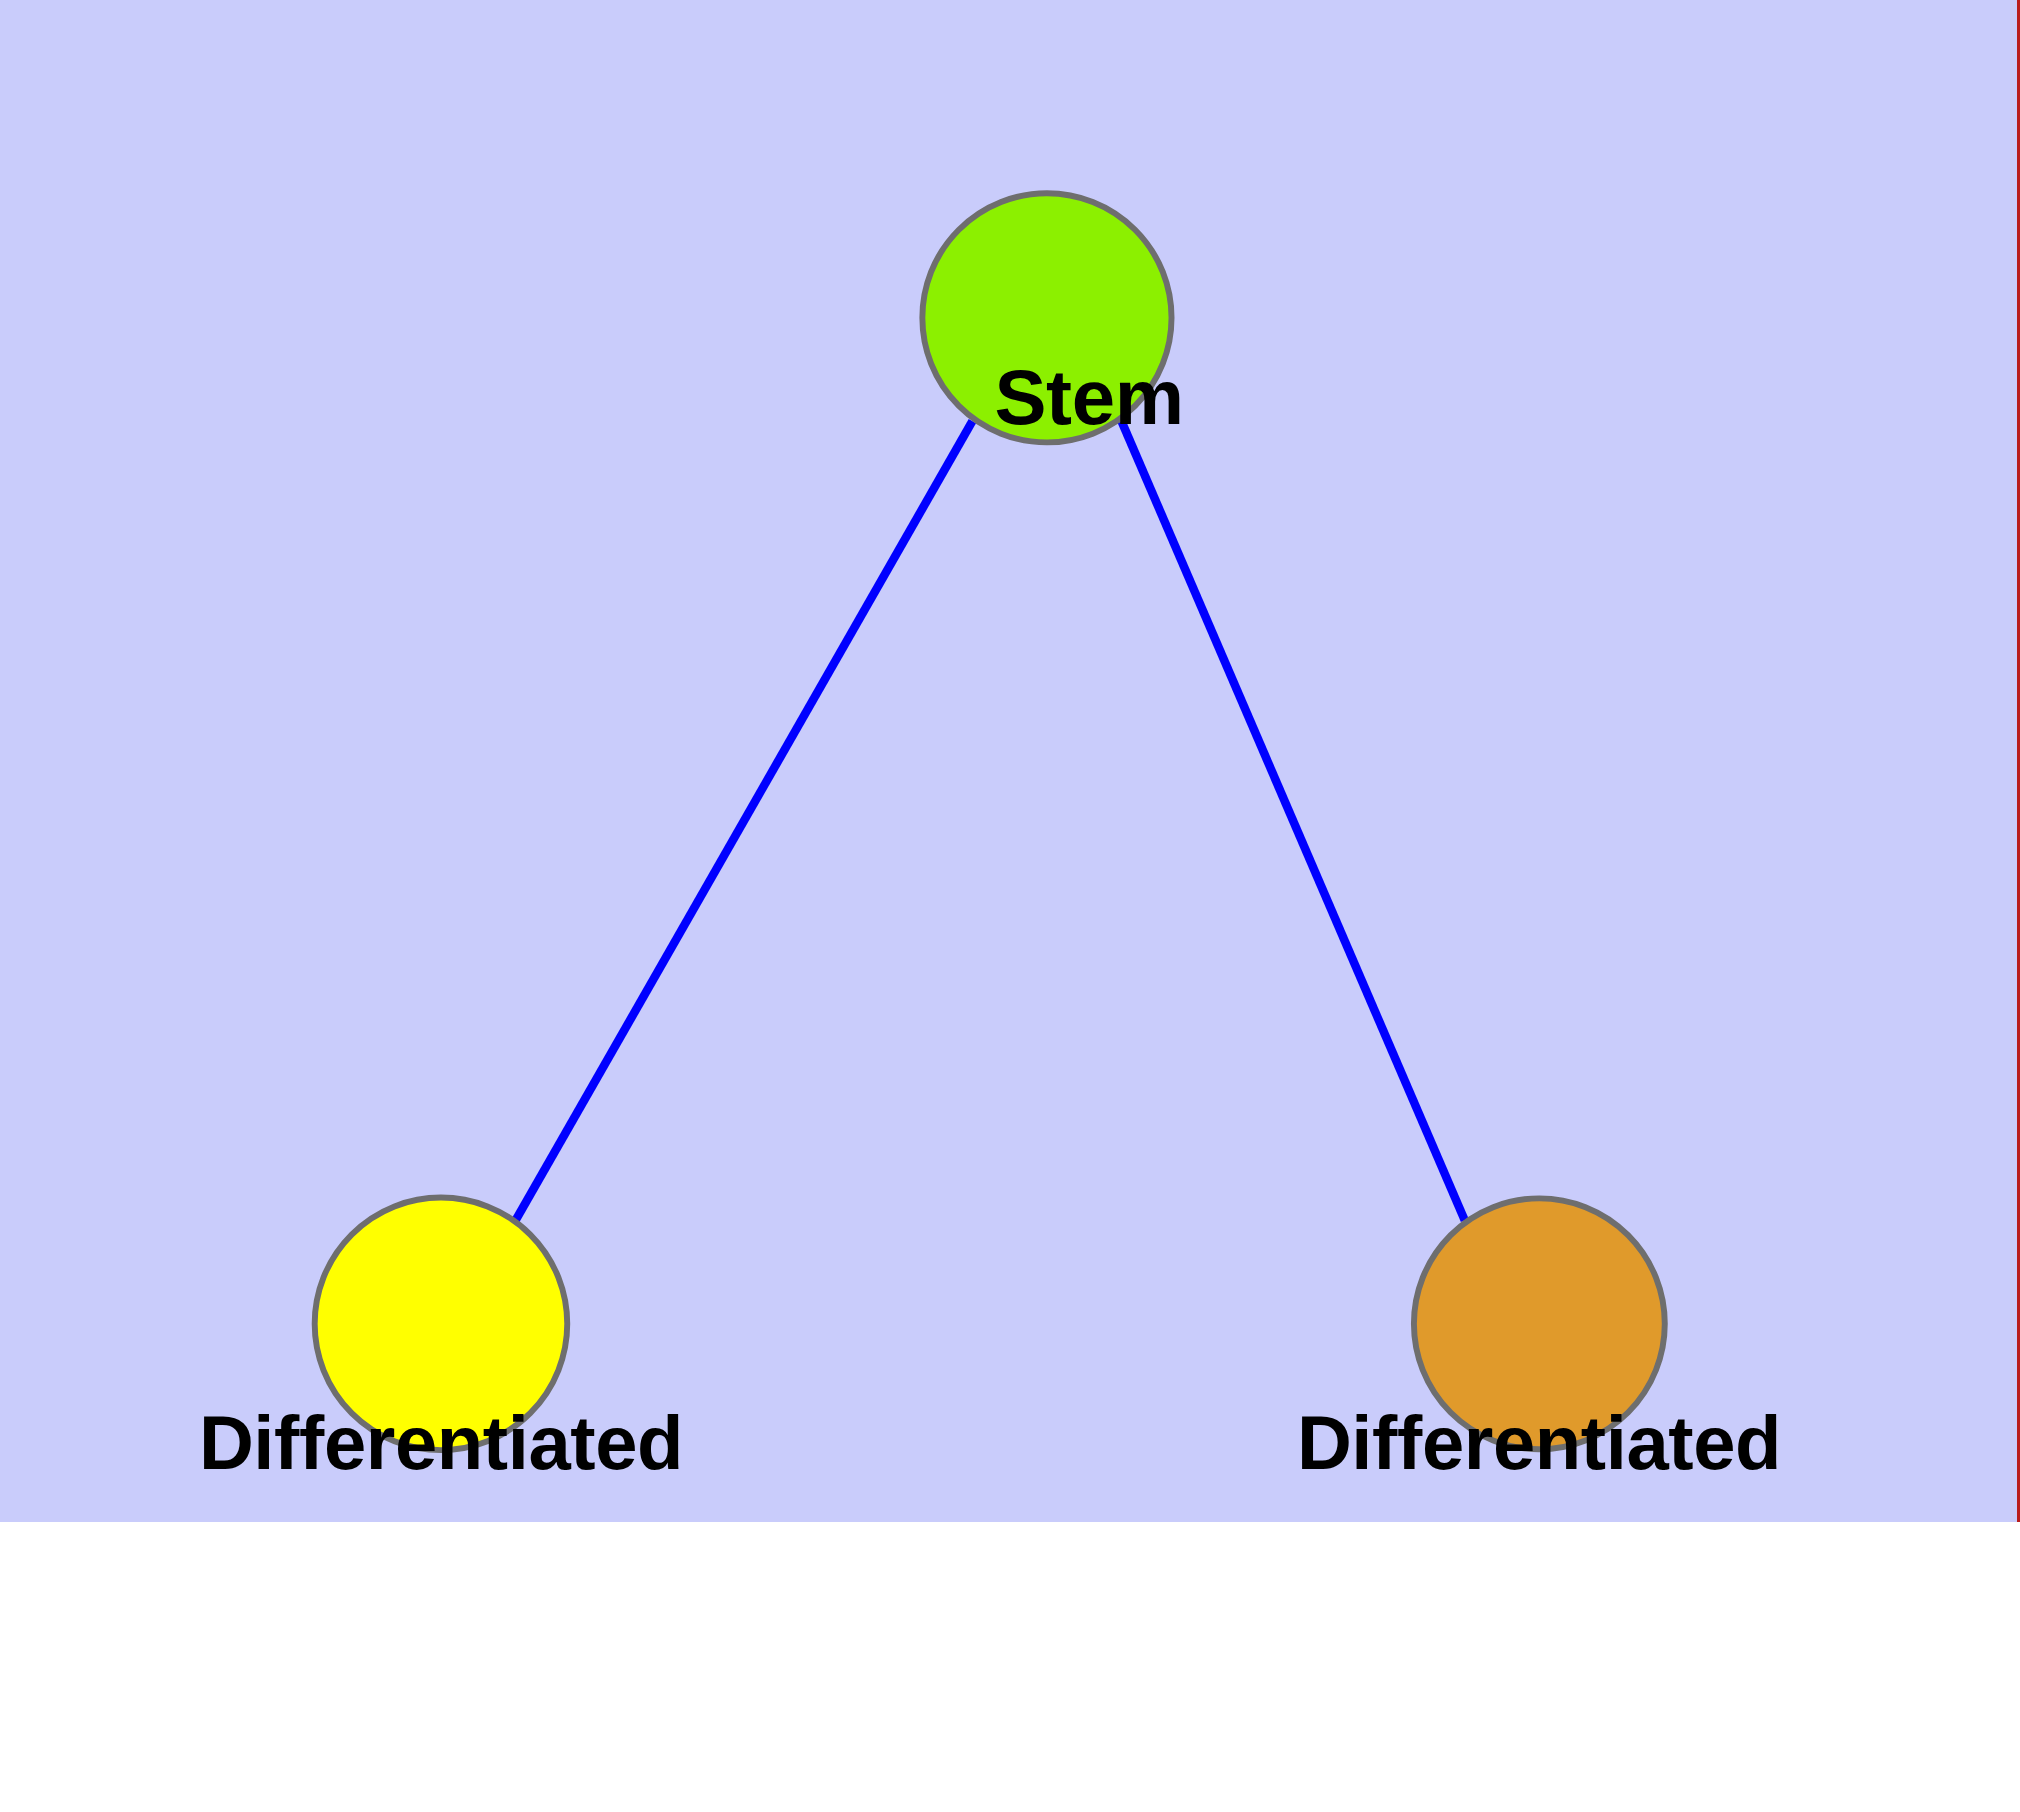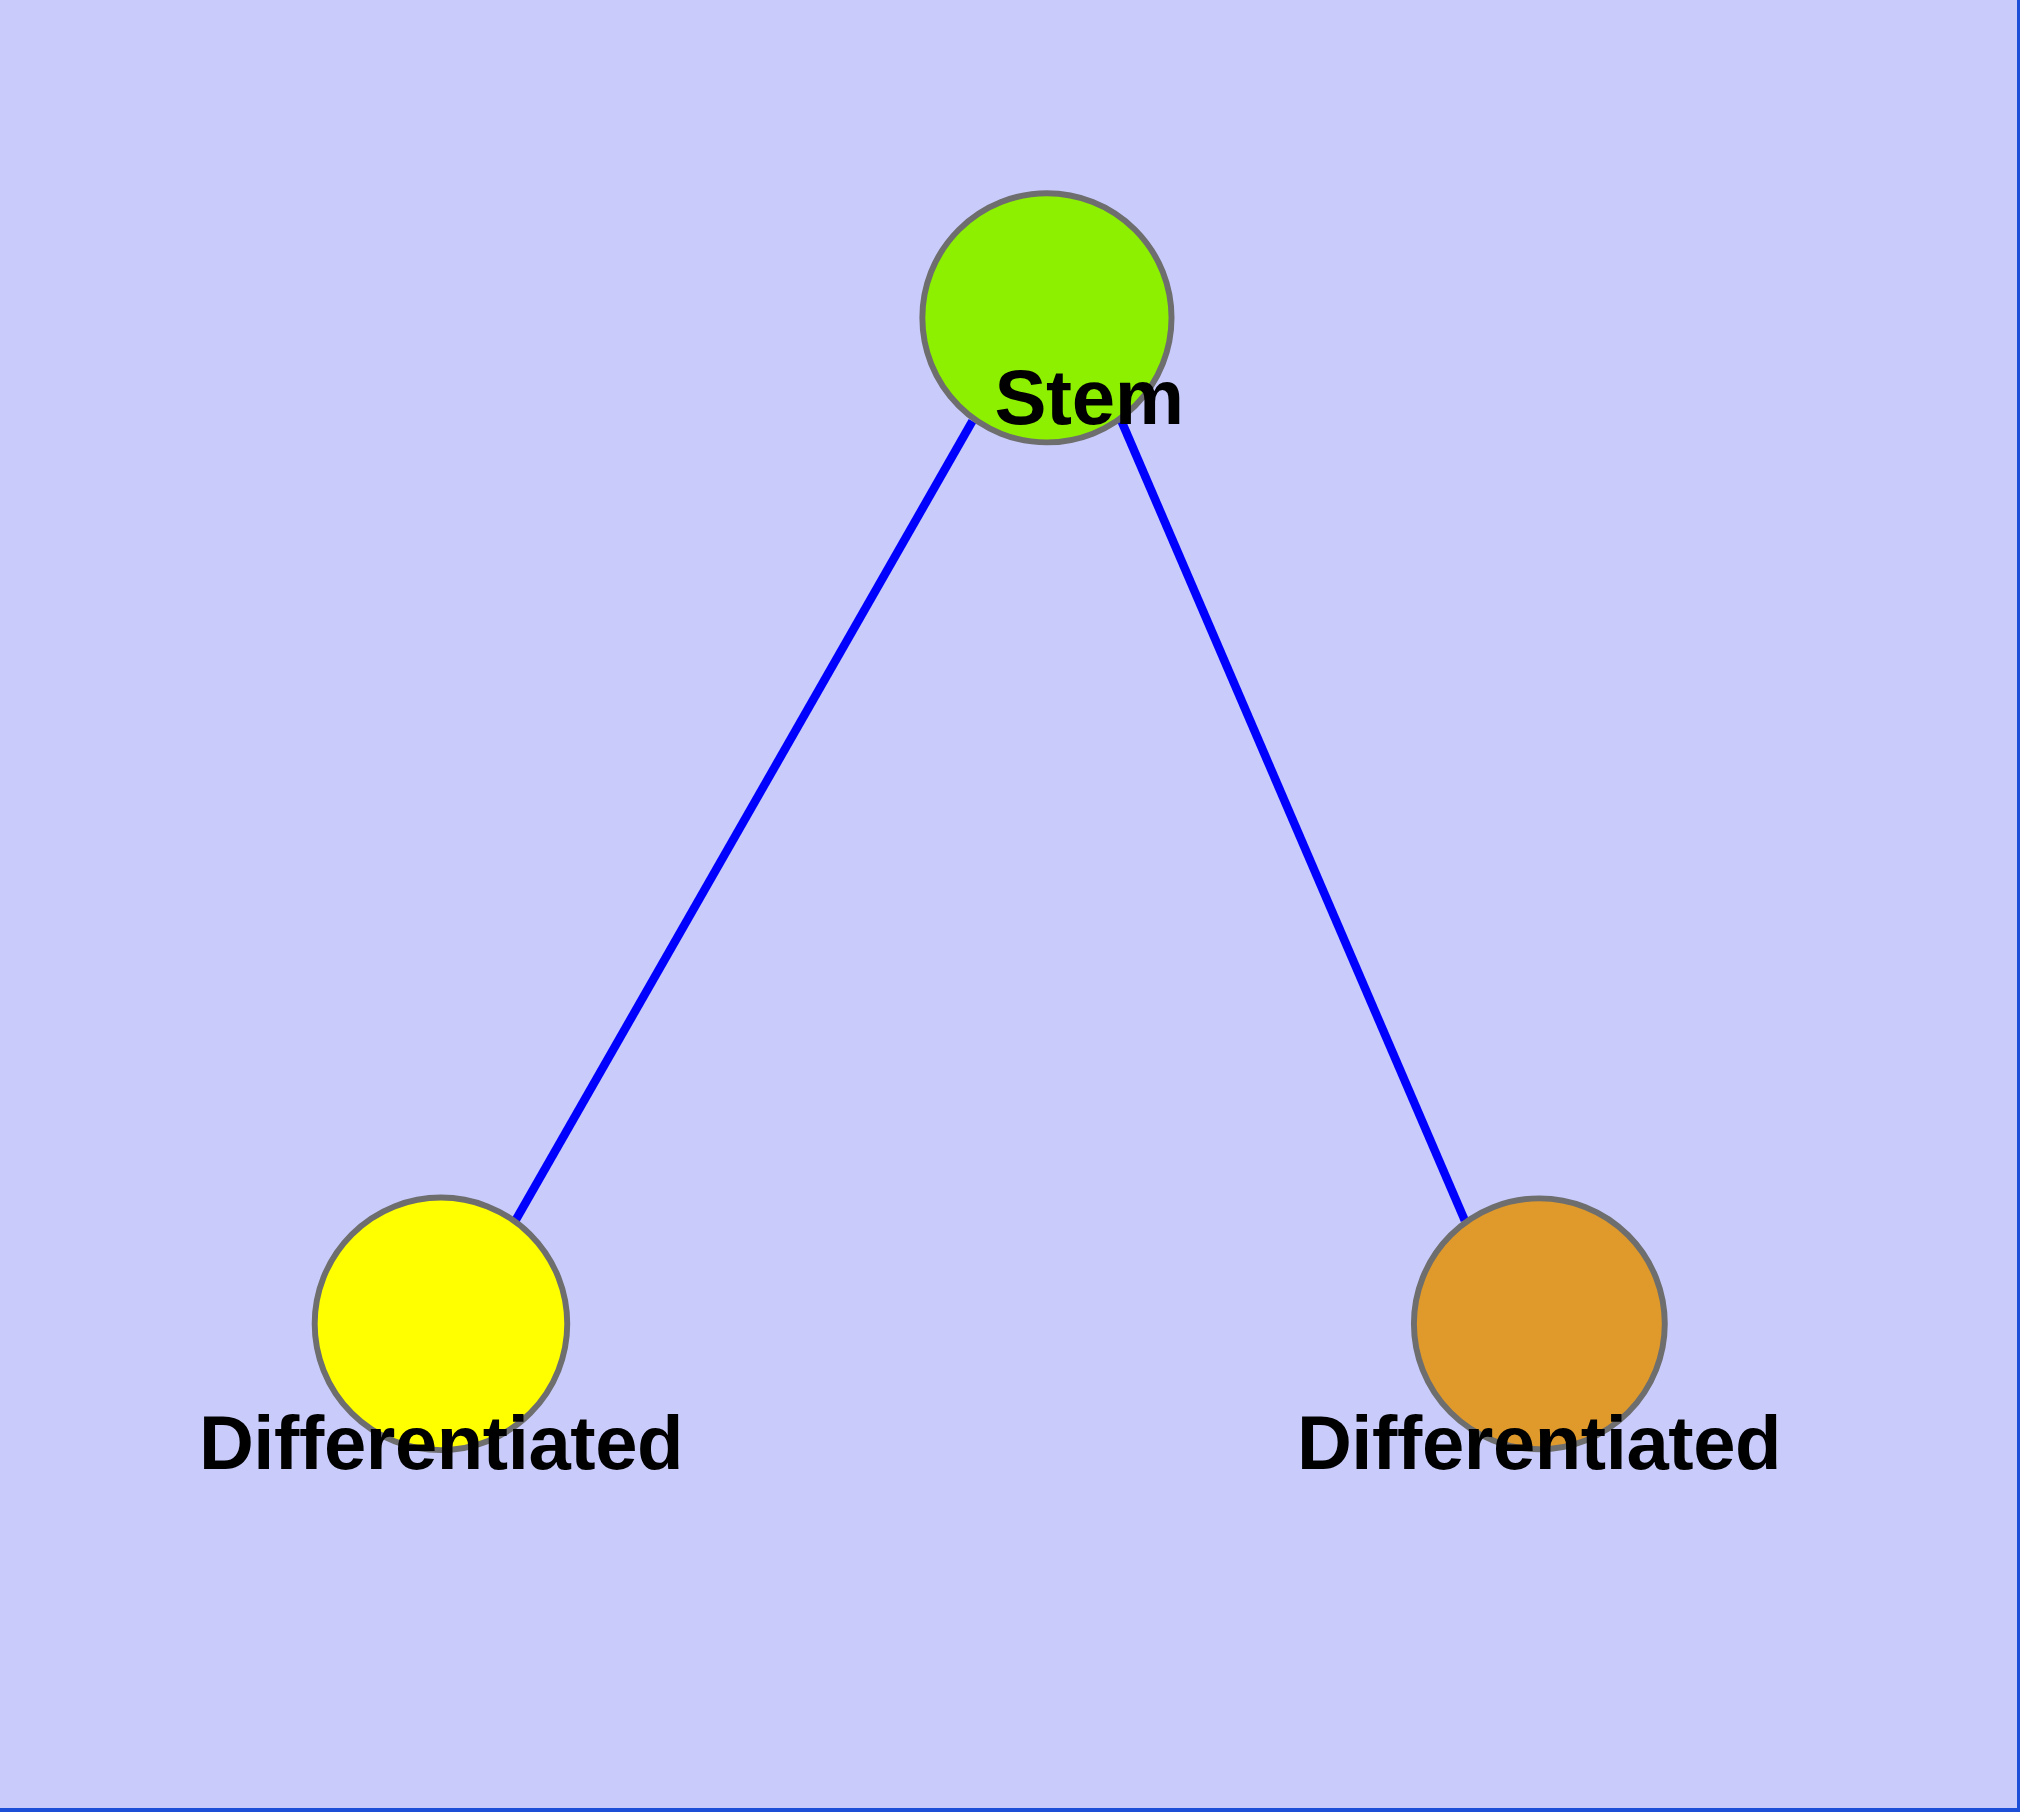--- a/index.html
+++ b/index.html
@@ -4,22 +4,22 @@
 <title>Cell Differentiation Graph</title>
 <style>
   html, body {
     margin: 0;
     padding: 0;
     background: #ffffff;
   }
   #canvas {
     position: relative;
     width: 2021px;
-    height: 1812px;
-    background: #1d4ed8;
+    height: 1522px;
+    background: #b91c1c;
     overflow: hidden;
     font-family: "Liberation Sans", sans-serif;
   }
   #plot-background {
     position: absolute;
     left: 0px;
     top: 0px;
     width: 2017px;
     height: 1808px;
     background: #c9ccfb;

